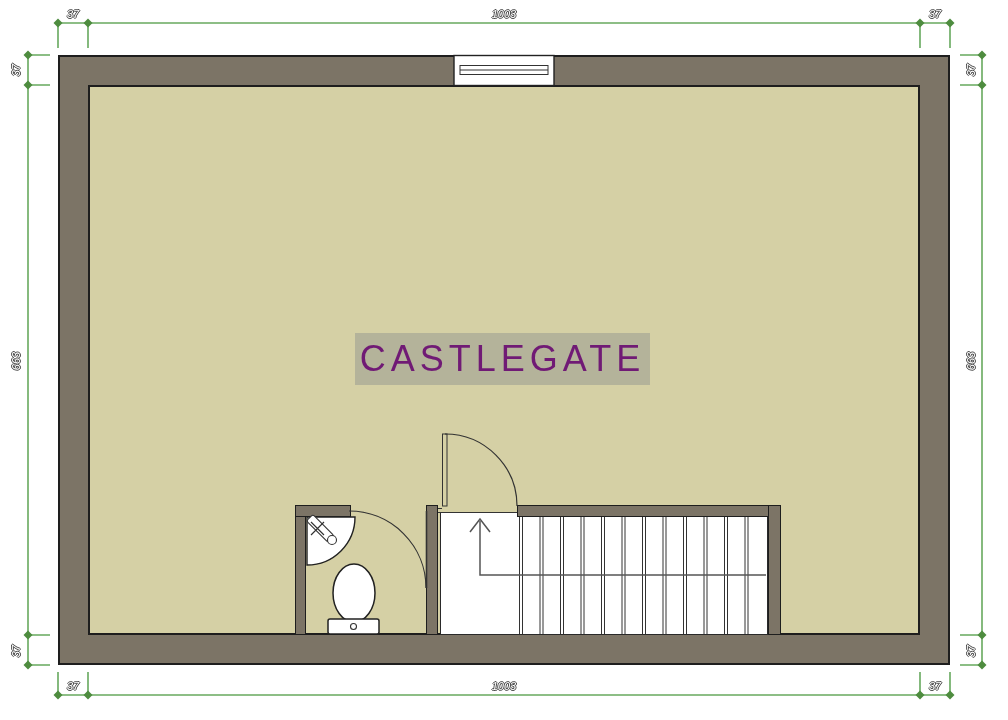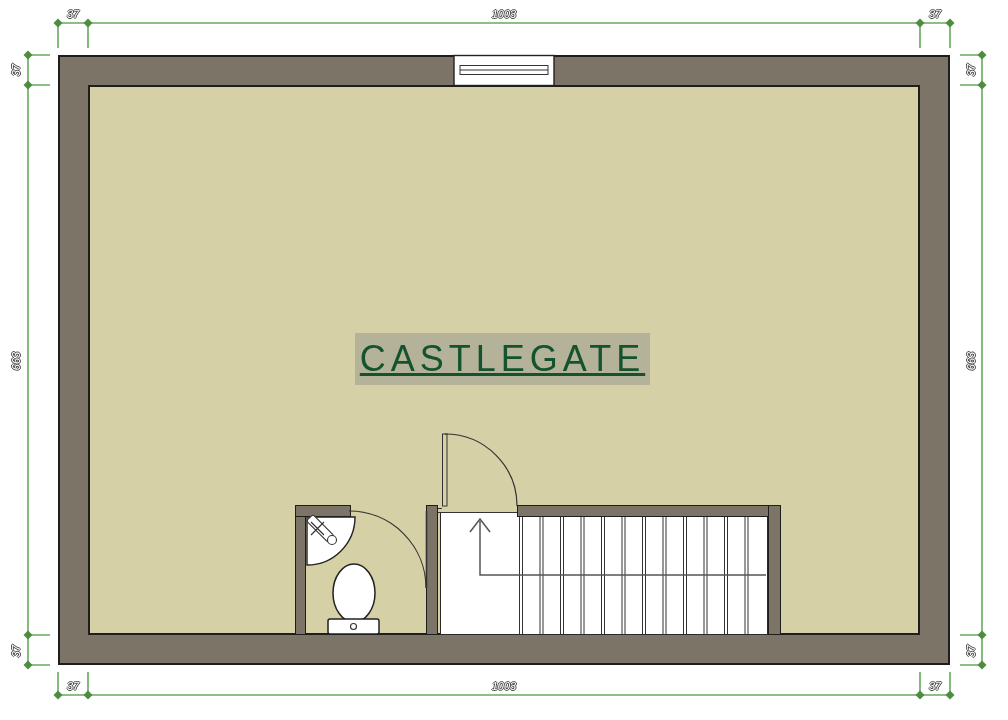--- a/index.html
+++ b/index.html
@@ -12,21 +12,21 @@
   .wall-seg{background:#7c7466;border:1px solid #1e1e1e;}
   #bath-wall-left{left:295px;top:505px;width:11px;height:130px;}
   #bath-wall-top{left:295px;top:505px;width:56px;height:12px;}
   #bath-wall-right{left:426px;top:505px;width:12px;height:130px;}
   #stair-wall-top{left:517px;top:505px;width:264px;height:12px;}
   #stair-wall-right{left:768px;top:505px;width:13px;height:130px;}
   .stair-floor{left:440px;top:512px;width:328px;height:123px;background:#ffffff;border:1.5px solid #2a2a2a;}
   
   .watermark{left:355px;top:333px;width:295px;height:52px;background:#b4b39a;
              display:flex;align-items:center;justify-content:center;}
-  .watermark span{font-size:36px;letter-spacing:5px;color:#14532d;font-weight:400;text-decoration:underline;}
+  .watermark span{font-size:36px;letter-spacing:5px;color:#701a75;font-weight:400;}
   
   .overlay{left:0;top:0;width:1008px;height:720px;pointer-events:none;}
   
   .dim-label{position:absolute;font-size:11px;font-style:italic;color:#ffffff;
              text-shadow:-1px 0 0 #4a4a4a,1px 0 0 #4a4a4a,0 -1px 0 #4a4a4a,0 1px 0 #4a4a4a;
              width:60px;height:14px;line-height:14px;text-align:center;
              transform:translate(-50%,-50%);}
   .dim-label.vert{transform:translate(-50%,-50%) rotate(-90deg);}
 </style>
 </head>

